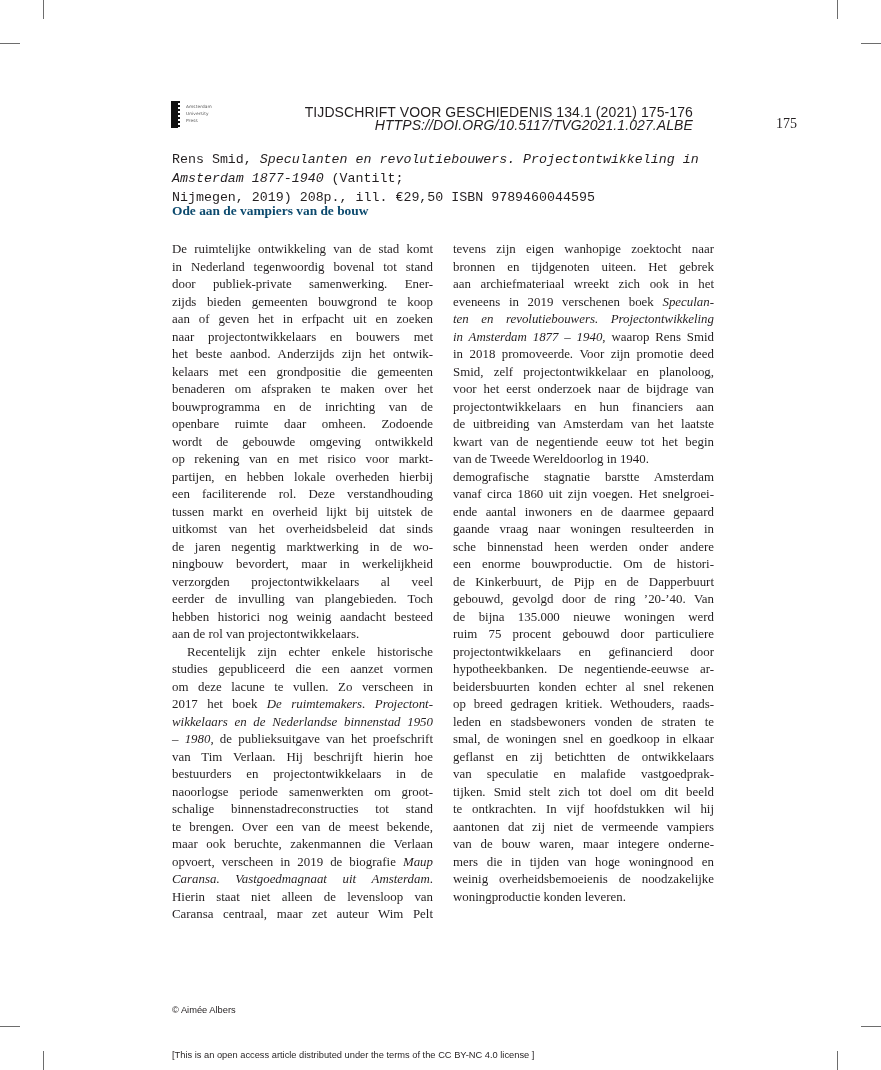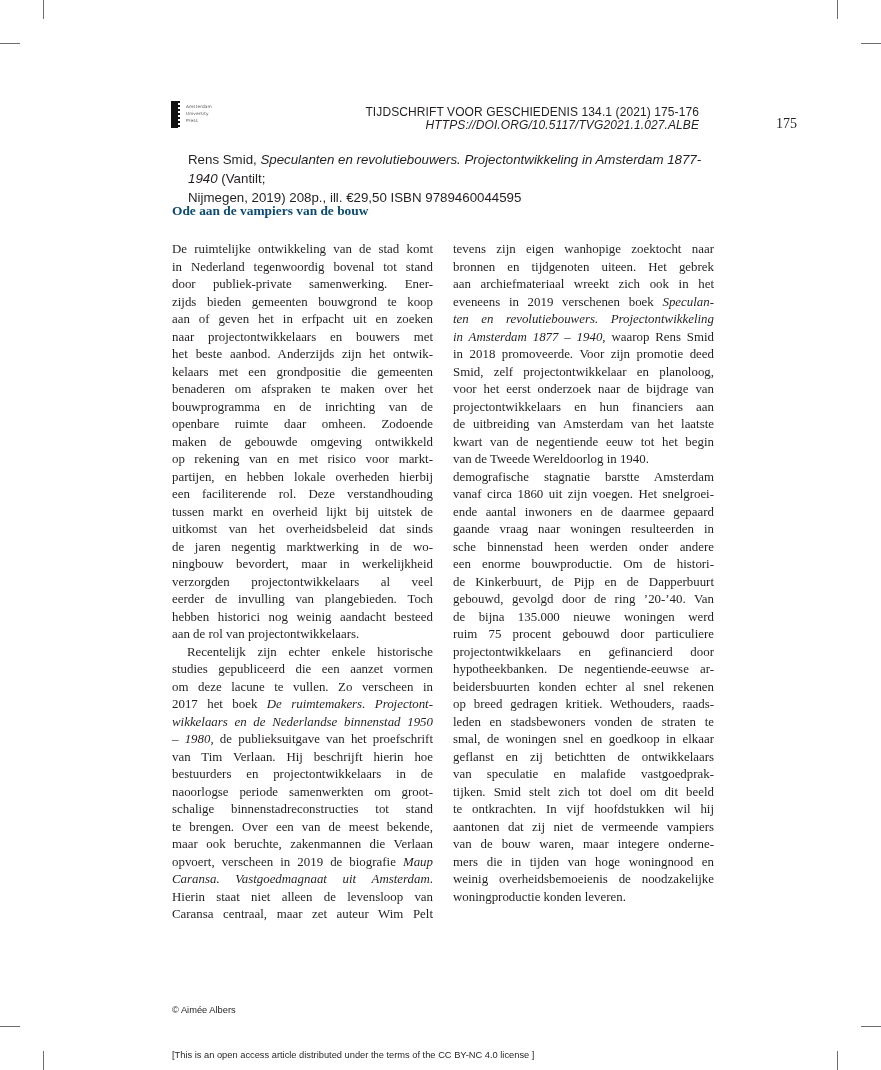--- a/index.html
+++ b/index.html
@@ -8,25 +8,25 @@
     .crop.v { width: 1px; height: 19px; }
     .crop.h { height: 1px; width: 20px; }
 
     .logo { position: absolute; left: 171px; top: 101px; width: 60px; height: 28px; }
     .logo-bar { position: absolute; left: 0; top: 0; width: 7px; height: 27px; background: #111; }
     .logo-bar::after { content: ""; position: absolute; right: -2px; top: 0; width: 3px; height: 27px;
       background: repeating-linear-gradient(to bottom, #111 0 2px, transparent 2px 4px); }
     .logo-text { position: absolute; left: 15px; top: 2px; font-family: "DejaVu Sans", sans-serif; font-size: 4.3px; line-height: 7px; color: #555; letter-spacing: 0.1px; }
     .logo-text span { display: block; }
 
-    .running-head { position: absolute; right: 182px; top: 106px; text-align: right; font-family: "Liberation Sans", sans-serif; font-size: 12px; line-height: 13px; color: #231f20; letter-spacing: 0.1px; }
+    .running-head { position: absolute; right: 188px; top: 106px; text-align: right; font-family: "Liberation Sans", sans-serif; font-size: 14px; line-height: 13px; color: #231f20; letter-spacing: 0.1px; }
     .running-head .doi { font-style: italic; }
     .page-number { position: absolute; left: 776px; top: 116px; font-family: "Liberation Serif", serif; font-size: 14px; color: #231f20; }
 
-    .citation { position: absolute; left: 172px; top: 150px; width: 540px; font-family: Liberation Sans, sans-serif; font-size: 13.3px; line-height: 19px; color: #231f20; margin-left: 16px; }
+    .citation { position: absolute; left: 172px; top: 150px; width: 540px; font-family: Liberation Mono, monospace; font-size: 13.3px; line-height: 19px; color: #231f20; }
     .citation i { font-style: italic; }
 
     .review-title { position: absolute; left: 172px; top: 203px; font-family: "Liberation Serif", serif; font-weight: bold; font-size: 13.4px; color: #0c4a6e; }
 
     .col { position: absolute; top: 241px; width: 261px; font-family: Liberation Serif, serif; font-size: 12.9px; color: #231f20; }
     .col.left { left: 172px; }
     .col.right { left: 453px; }
     .col .ln { display: block; height: 17.5px; line-height: 17.5px; white-space: nowrap; text-align: justify; text-align-last: justify; }
     .col .ln.last { text-align-last: left; }
     .col .ln.indent { padding-left: 15px; }
@@ -74,21 +74,21 @@
     <span class="ln">in Nederland tegenwoordig bovenal tot stand</span>
     <span class="ln">door publiek-private samenwerking. Ener-</span>
     <span class="ln">zijds bieden gemeenten bouwgrond te koop</span>
     <span class="ln">aan of geven het in erfpacht uit en zoeken</span>
     <span class="ln">naar projectontwikkelaars en bouwers met</span>
     <span class="ln">het beste aanbod. Anderzijds zijn het ontwik-</span>
     <span class="ln">kelaars met een grondpositie die gemeenten</span>
     <span class="ln">benaderen om afspraken te maken over het</span>
     <span class="ln">bouwprogramma en de inrichting van de</span>
     <span class="ln">openbare ruimte daar omheen. Zodoende</span>
-    <span class="ln">maken de gebouwde omgeving ontwikkeld</span>
+    <span class="ln">wordt de gebouwde omgeving ontwikkeld</span>
     <span class="ln">op rekening van en met risico voor markt-</span>
     <span class="ln">partijen, en hebben lokale overheden hierbij</span>
     <span class="ln">een faciliterende rol. Deze verstandhouding</span>
     <span class="ln">tussen markt en overheid lijkt bij uitstek de</span>
     <span class="ln">uitkomst van het overheidsbeleid dat sinds</span>
     <span class="ln">de jaren negentig marktwerking in de wo-</span>
     <span class="ln">ningbouw bevordert, maar in werkelijkheid</span>
     <span class="ln">verzorgden projectontwikkelaars al veel</span>
     <span class="ln">eerder de invulling van plangebieden. Toch</span>
     <span class="ln">hebben historici nog weinig aandacht besteed</span>

